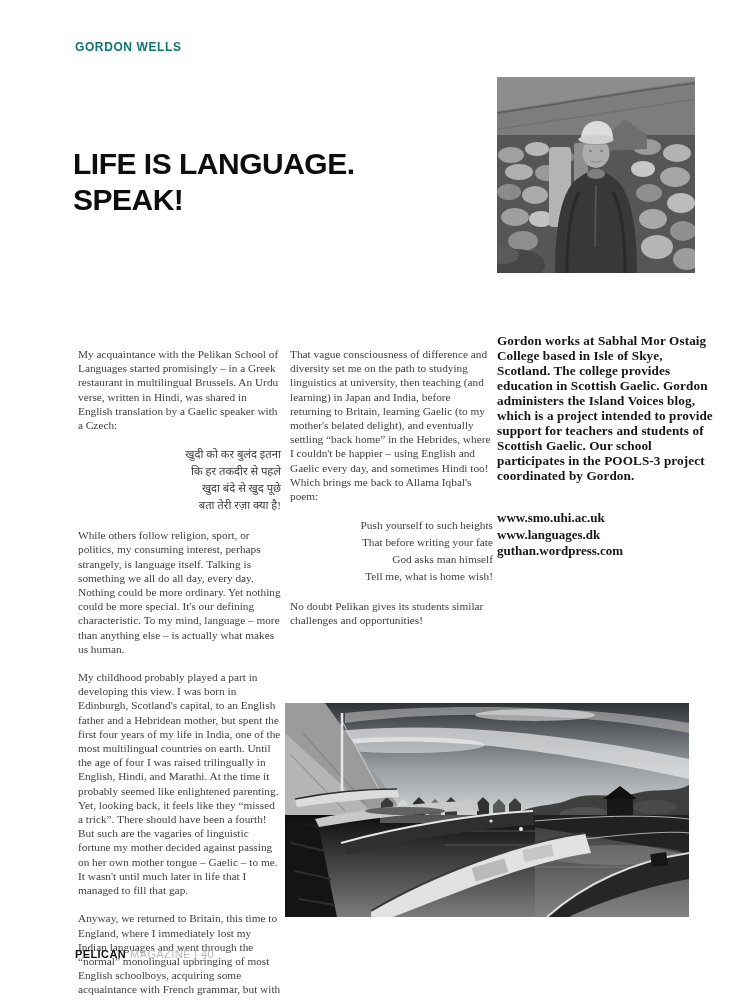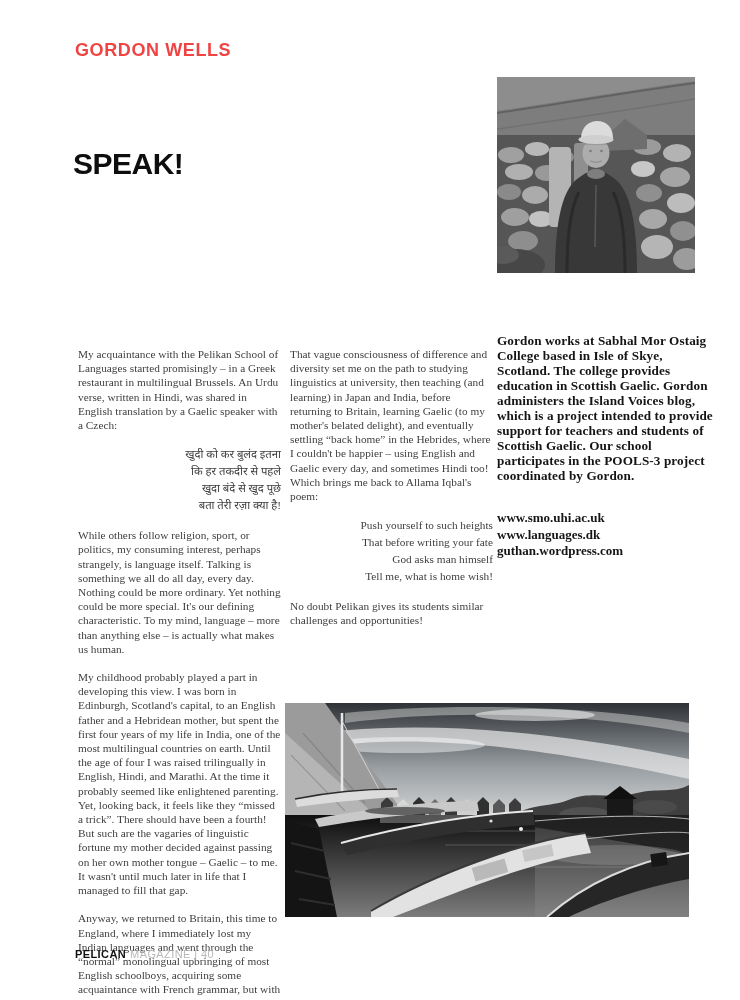--- a/index.html
+++ b/index.html
@@ -1,21 +1,21 @@
 <!DOCTYPE html>
 <html><head>
 <meta charset="utf-8">
 <style>
   html,body{margin:0;padding:0;background:#ffffff;}
   .page{position:relative;width:740px;height:1000px;background:#ffffff;overflow:hidden;
         font-family:"Liberation Serif", serif;}
 
   .author{position:absolute;left:75px;top:40px;
           font-family:"Liberation Sans", sans-serif;font-weight:bold;
-          font-size:18px;letter-spacing:.6px;color:#ef4444;}
+          font-size:12px;letter-spacing:.6px;color:#0f766e;}
 
   .title{position:absolute;left:73px;top:146px;
          font-family:"Liberation Sans", sans-serif;font-weight:bold;
          font-size:30px;line-height:36px;letter-spacing:-.5px;color:#0e0e0e;}
 
   .photo{position:absolute;overflow:hidden;background:#888;}
   .photo svg{display:block;width:100%;height:100%;}
   .portrait{left:497px;top:77px;width:198px;height:196px;}
   .harbor{left:285px;top:703px;width:404px;height:214px;}
 
@@ -37,20 +37,21 @@
   .footer .issue{color:#b9b9b9;font-weight:normal;margin-left:4px;}
 </style>
 </head>
 <body>
 
 <div class="page">
 
   <div class="author">GORDON WELLS</div>
 
   <div class="title">
+    <div>LIFE IS LANGUAGE.</div>
     <div>SPEAK!</div>
   </div>
 
   <div class="photo portrait" title="Gordon standing in front of stone ruins on a hillside">
     <svg viewBox="0 0 198 196" preserveAspectRatio="none">
       <rect width="198" height="196" fill="#7d7d7d"></rect>
       <path d="M0,34 C70,24 150,10 198,4 L198,0 L0,0 Z" fill="#8d8d8d"></path>
       <path d="M0,36 C70,26 150,12 198,6" stroke="#5a5a5a" stroke-width="2" fill="none" opacity=".8"></path>
       <path d="M0,52 C70,42 150,30 198,22" stroke="#6b6b6b" stroke-width="1.5" fill="none" opacity=".7"></path>
       <rect y="58" width="198" height="138" fill="#565656"></rect>

